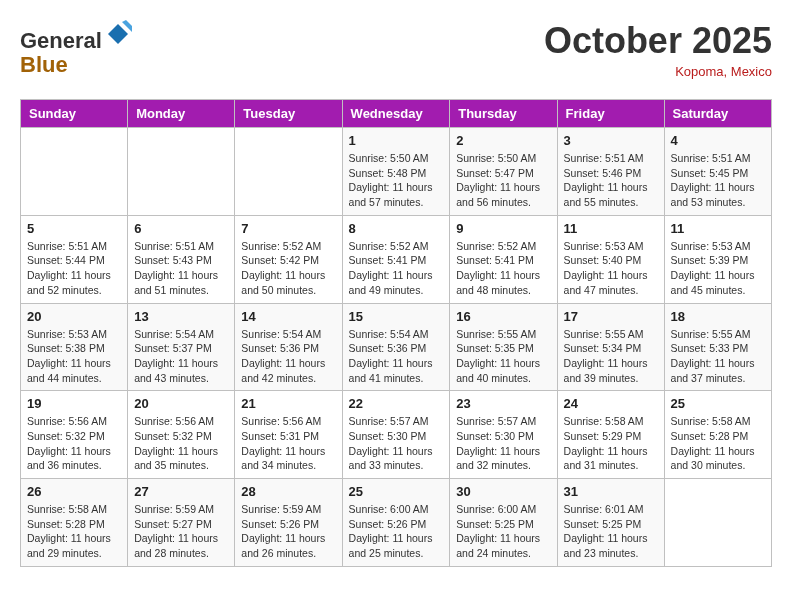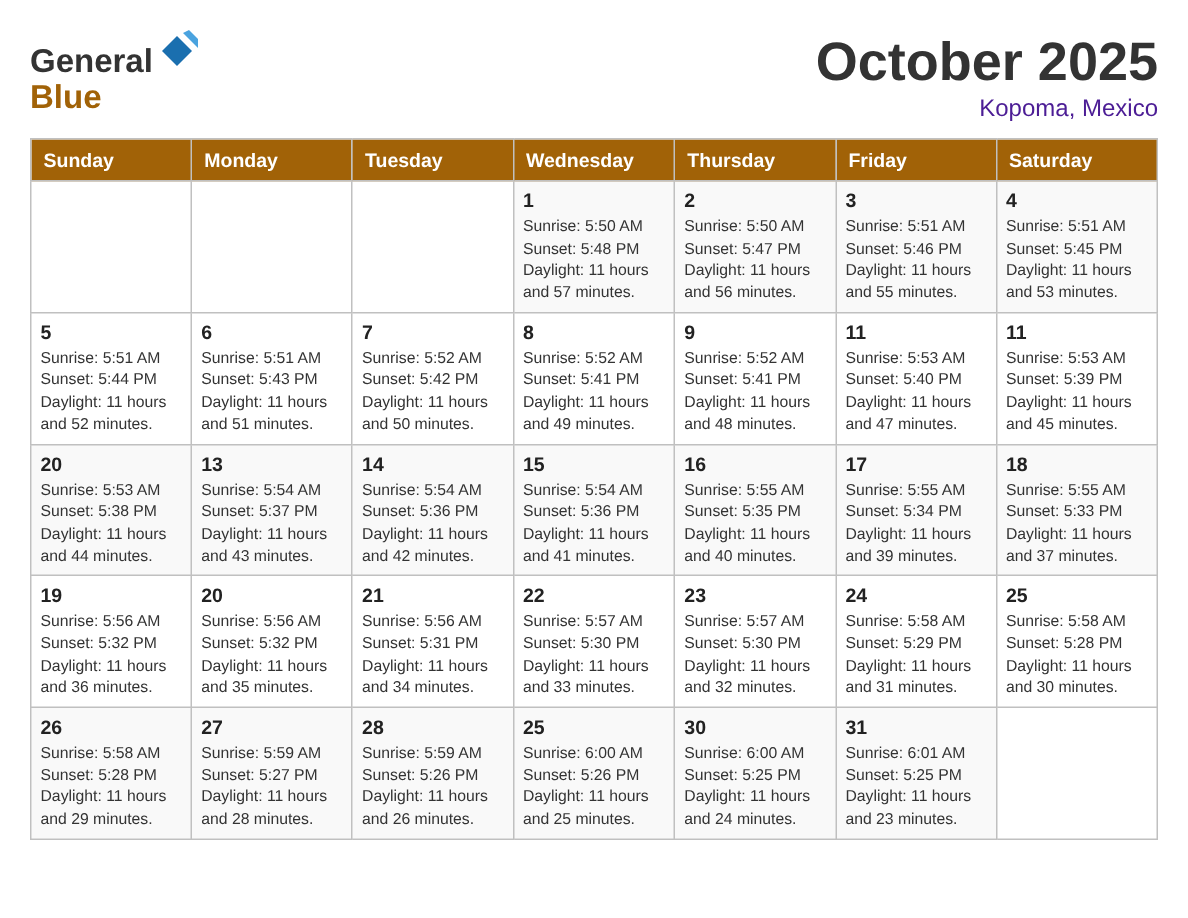--- a/index.html
+++ b/index.html
@@ -7,21 +7,21 @@
       font-family: Arial, sans-serif;
       background: #fff;
       width: 792px;
       min-height: 612px;
       padding: 20px;
     }
     .header {
       display: flex;
       justify-content: space-between;
       align-items: flex-start;
-      margin-bottom: 10px;
+      margin-bottom: 20px;
     }
     .logo {
       display: flex;
       align-items: center;
     }
     .logo-text {
       font-size: 22px;
       font-weight: bold;
       line-height: 1.1;
     }
@@ -34,31 +34,31 @@
     }
     .month-info {
       text-align: right;
     }
     .month-title {
       font-size: 36px;
       font-weight: bold;
       color: #333;
     }
     .location {
-      font-size: 16px;
-      color: #4c1d95;
+      font-size: 13px;
+      color: #b91c1c;
       margin-top: 2px;
     }
     table {
       width: 100%;
       border-collapse: collapse;
       font-size: 11px;
     }
     thead tr th {
-      background-color: #a16207;
+      background-color: #a21caf;
       color: #fff;
       text-align: left;
       padding: 6px 8px;
       font-size: 13px;
       font-weight: bold;
       border: 1px solid #c0c0c0;
     }
     tbody tr td {
       border: 1px solid #c0c0c0;
       vertical-align: top;

